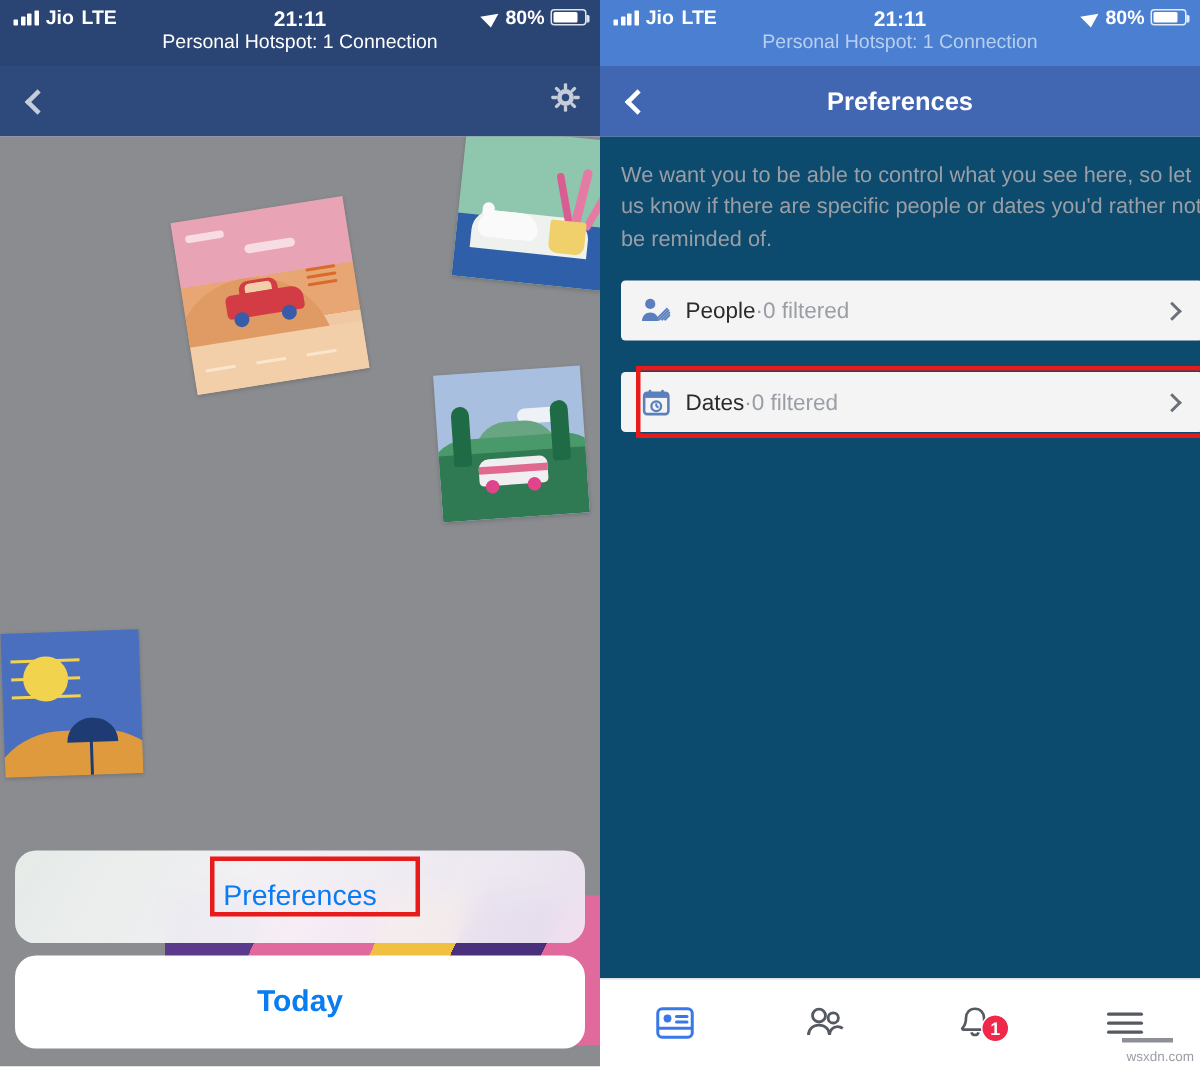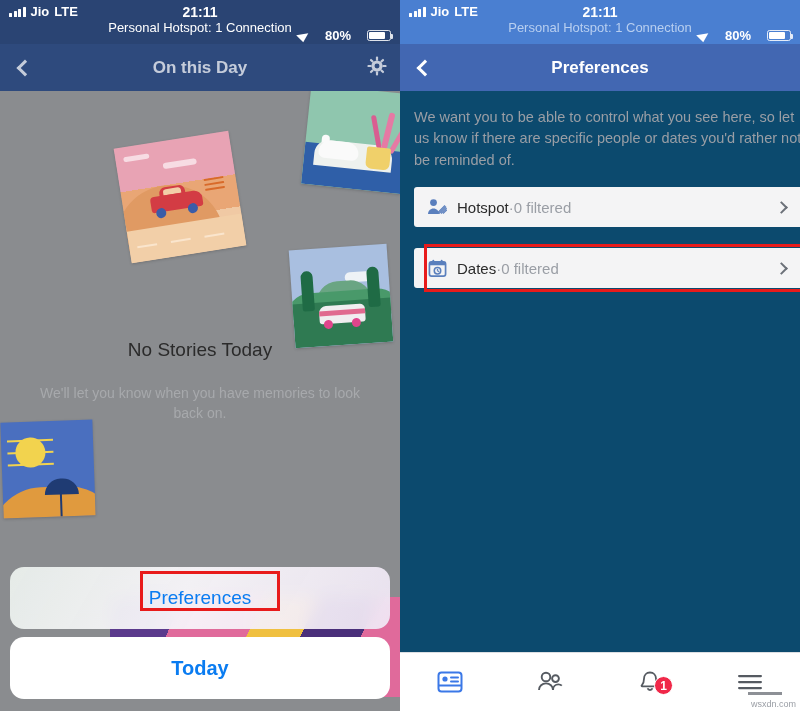--- a/index.html
+++ b/index.html
@@ -12,21 +12,21 @@
   .screens { display:flex; width:800px; height:711px; }
   .screen { width:400px; height:711px; position:relative; overflow:hidden; }
 
   
   .statusbar {
     height:44px; position:relative; color:#fff;
     font-size:13px; font-weight:bold;
   }
   .sb-left { position:absolute; left:9px; top:4px; display:flex; align-items:center; gap:5px; }
   .sb-mid  { position:absolute; left:0; right:0; top:4px; text-align:center; font-size:14px; }
-  .sb-right{ position:absolute; right:9px; top:4px; display:flex; align-items:center; gap:16px;margin-top:24px; }
+  .sb-right{ position:absolute; right:9px; top:4px; display:flex; align-items:center; gap:4px; }
   .bars { display:flex; align-items:flex-end; gap:1.5px; height:10px; }
   .bars i { display:block; width:3px; background:#fff; border-radius:.5px; }
   .bars i:nth-child(1){ height:4px; }
   .bars i:nth-child(2){ height:6px; }
   .bars i:nth-child(3){ height:8px; }
   .bars i:nth-child(4){ height:10px; }
   .loc { width:0;height:0;border-left:5px solid transparent;border-right:5px solid transparent;
          border-bottom:10px solid #fff; transform:rotate(45deg) skewX(-12deg); }
   .batt { width:24px;height:11px;border:1.3px solid rgba(255,255,255,.85);border-radius:2.5px;
           position:relative; padding:1px; }
@@ -219,21 +219,20 @@
             <span></span>
           </span>
       </div>
       <div class="hotspot">Personal Hotspot: 1 Connection</div>
     </div>
 
     <div class="navbar">
       <div class="nav-back">
         <span class="chev-l"></span>
       </div>
-      <div class="nav-title">On this Day</div>
       <div class="nav-gear">
         <svg width="22" height="22" viewBox="0 0 24 24">
           <path fill="#ffffff" d="M12 8.5a3.5 3.5 0 100 7 3.5 3.5 0 000-7zm0 5.3a1.8 1.8 0 110-3.6 1.8 1.8 0 010 3.6z"></path>
           <path fill="#ffffff" d="M20 12c0-.5-.05-1-.14-1.47l1.7-1.2-1.8-3.12-1.95.73a7.9 7.9 0 00-2.54-1.47L15 3.4h-3.6l-.27 2.07a7.9 7.9 0 00-2.54 1.47l-1.95-.73-1.8 3.12 1.7 1.2a8.2 8.2 0 000 2.94l-1.7 1.2 1.8 3.12 1.95-.73a7.9 7.9 0 002.54 1.47l.27 2.07H15l.27-2.07a7.9 7.9 0 002.54-1.47l1.95.73 1.8-3.12-1.7-1.2c.09-.47.14-.97.14-1.47z" opacity="0"></path>
           <g fill="#ffffff">
             <rect x="10.8" y="1.6" width="2.4" height="4.6" rx="1"></rect>
             <rect x="10.8" y="17.8" width="2.4" height="4.6" rx="1"></rect>
             <rect x="1.6" y="10.8" width="4.6" height="2.4" rx="1"></rect>
             <rect x="17.8" y="10.8" width="4.6" height="2.4" rx="1"></rect>
             <rect x="10.8" y="1.6" width="2.4" height="4.6" rx="1" transform="rotate(45 12 12)"></rect>
@@ -291,24 +290,20 @@
 
       <div class="card c-beach">
         <span class="ray"></span>
           <span class="sun"></span>
         <span class="sand"></span>
           <span class="umb"></span>
       </div>
 
       <div class="c-party"></div>
 
-      <div class="odd-empty">
-        <div class="odd-t">No Stories Today</div>
-        <div class="odd-s">We'll let you know when you have memories to look back on.</div>
-      </div>
     </div>
 
     <div class="sheet-wrap">
       <div class="sheet">
         <div class="sheet-item">
           <span>Preferences</span>
           <span class="hl-box hl-pref"></span>
         </div>
       </div>
       <div class="sheet-cancel">
@@ -359,21 +354,21 @@
               <circle cx="6.5" cy="4.6" r="3.4" fill="#5a7fbd"></circle>
               <path d="M1 16c0-3.3 2.5-5.6 5.5-5.6S12 12.7 12 16z" fill="#5a7fbd"></path>
               <g stroke="#5a7fbd" stroke-width="1.2">
                 <line x1="10" y1="15.5" x2="18" y2="7.5"></line>
                 <line x1="12" y1="15.5" x2="19" y2="8.5"></line>
                 <line x1="14" y1="15.5" x2="19.6" y2="10"></line>
                 <line x1="16" y1="15.5" x2="19.8" y2="11.8"></line>
               </g>
             </svg>
           </span>
-          <span class="pref-label">Hotspot</span>
+          <span class="pref-label">People</span>
           <span class="pref-sub"> · </span>
           <span class="pref-sub">0 filtered</span>
           <span class="chev-r"></span>
         </div>
 
         <div class="pref-row">
           <span class="pref-ico">
             <svg width="19" height="19" viewBox="0 0 20 20">
               <rect x="1.5" y="3" width="17" height="15" rx="2.2" fill="none" stroke="#5a7fbd" stroke-width="1.8"></rect>
               <rect x="1.5" y="3" width="17" height="3.6" fill="#5a7fbd"></rect>

